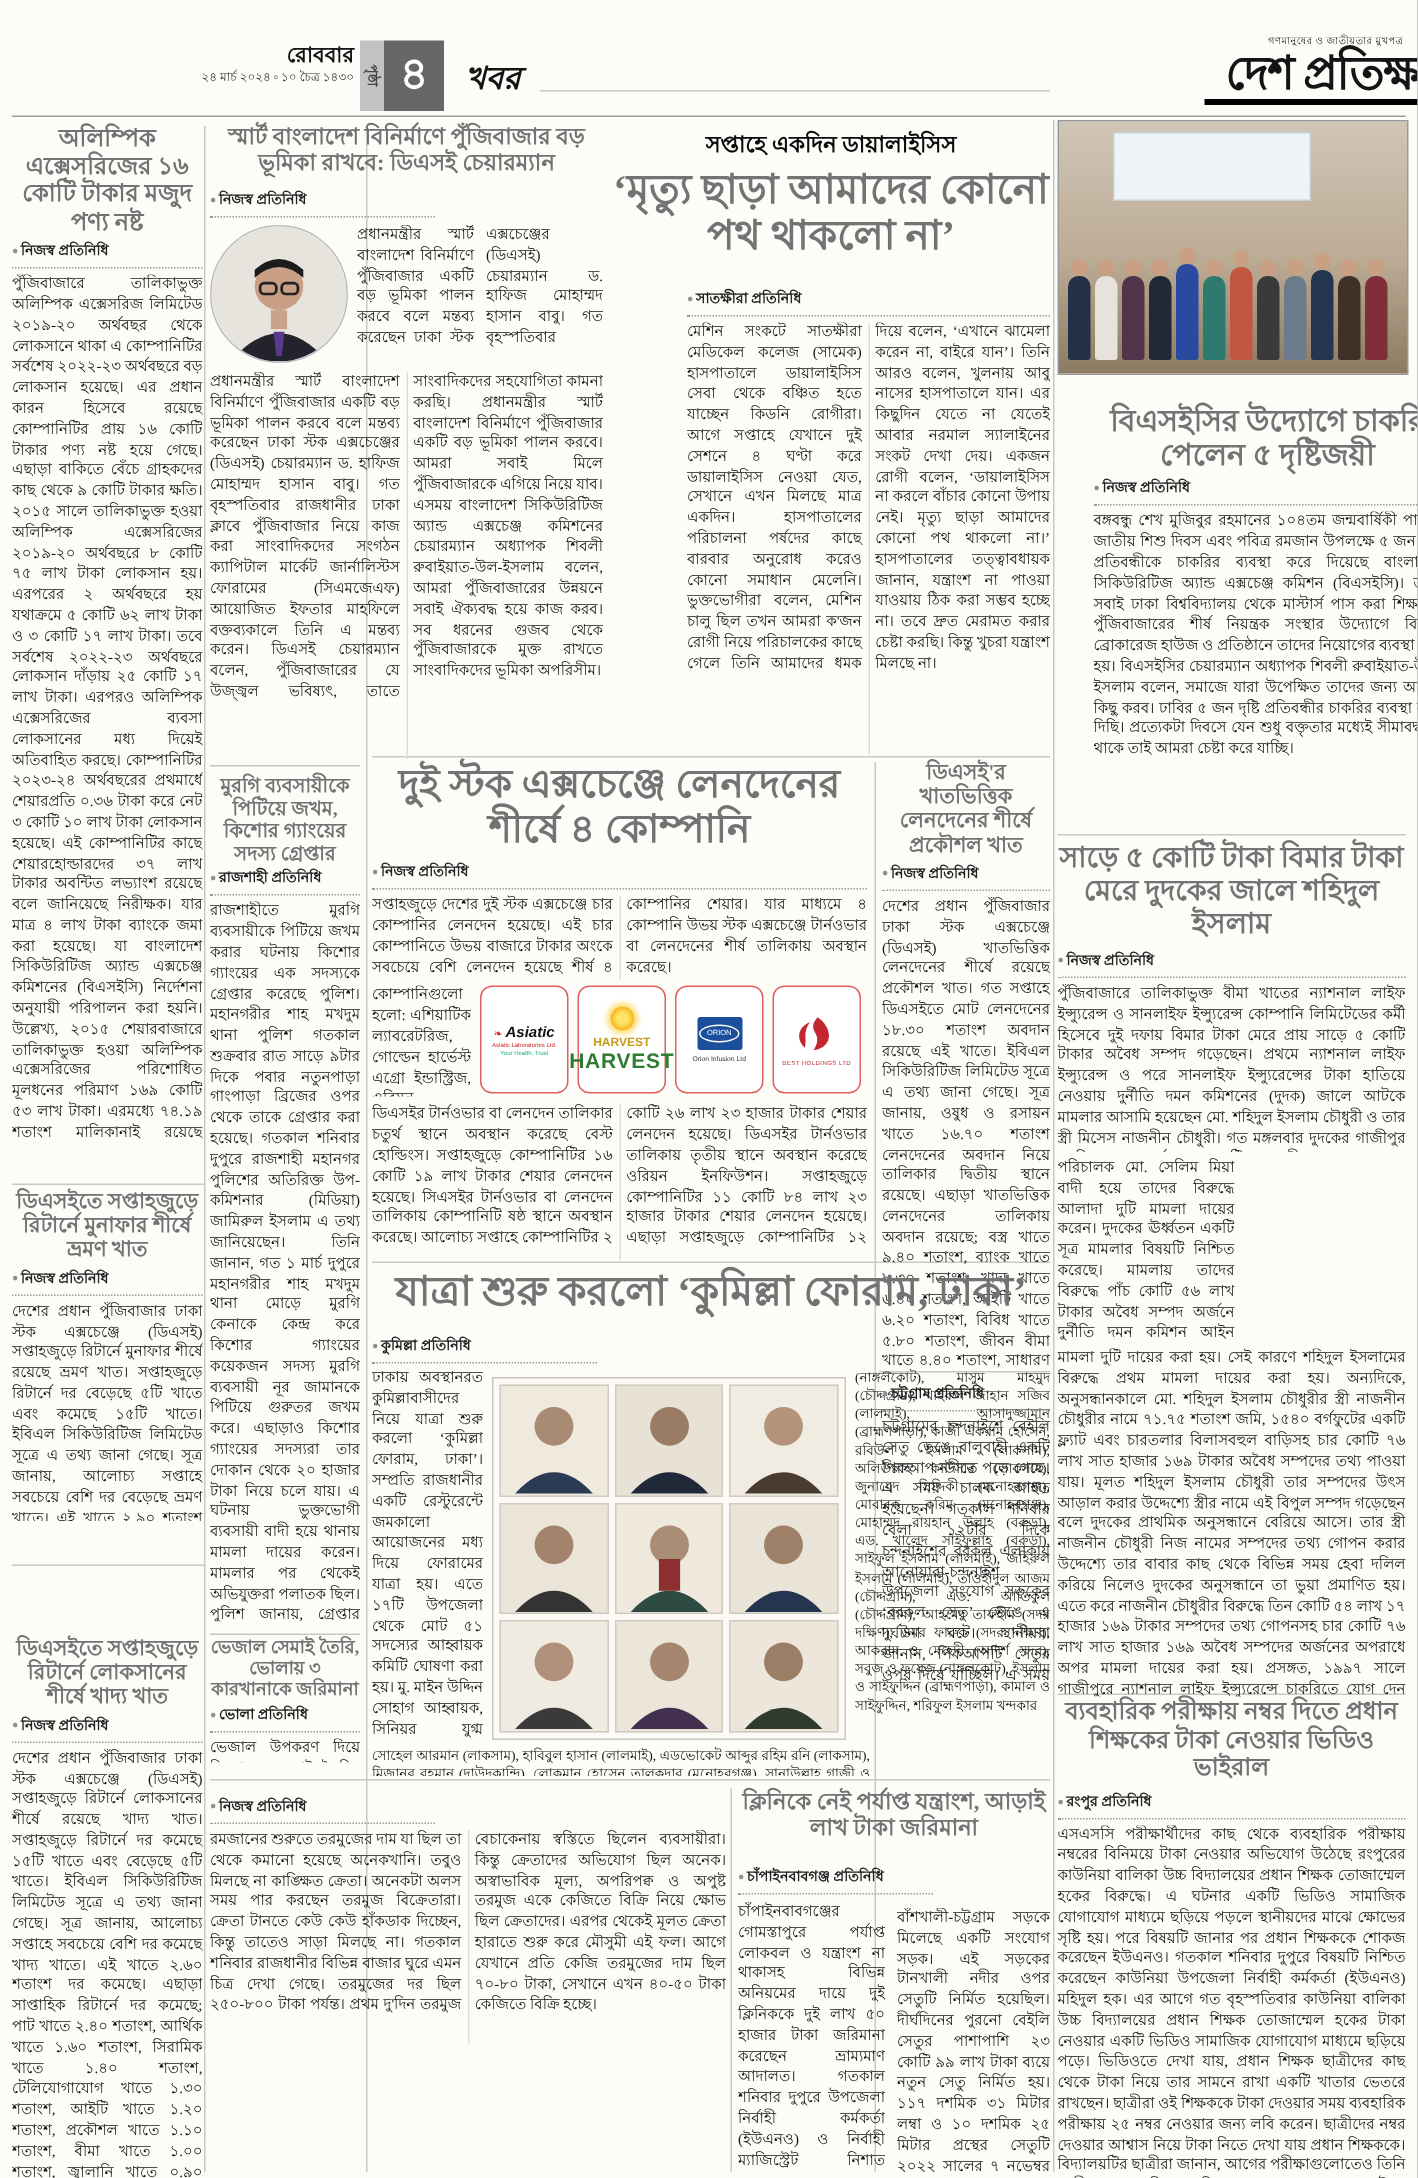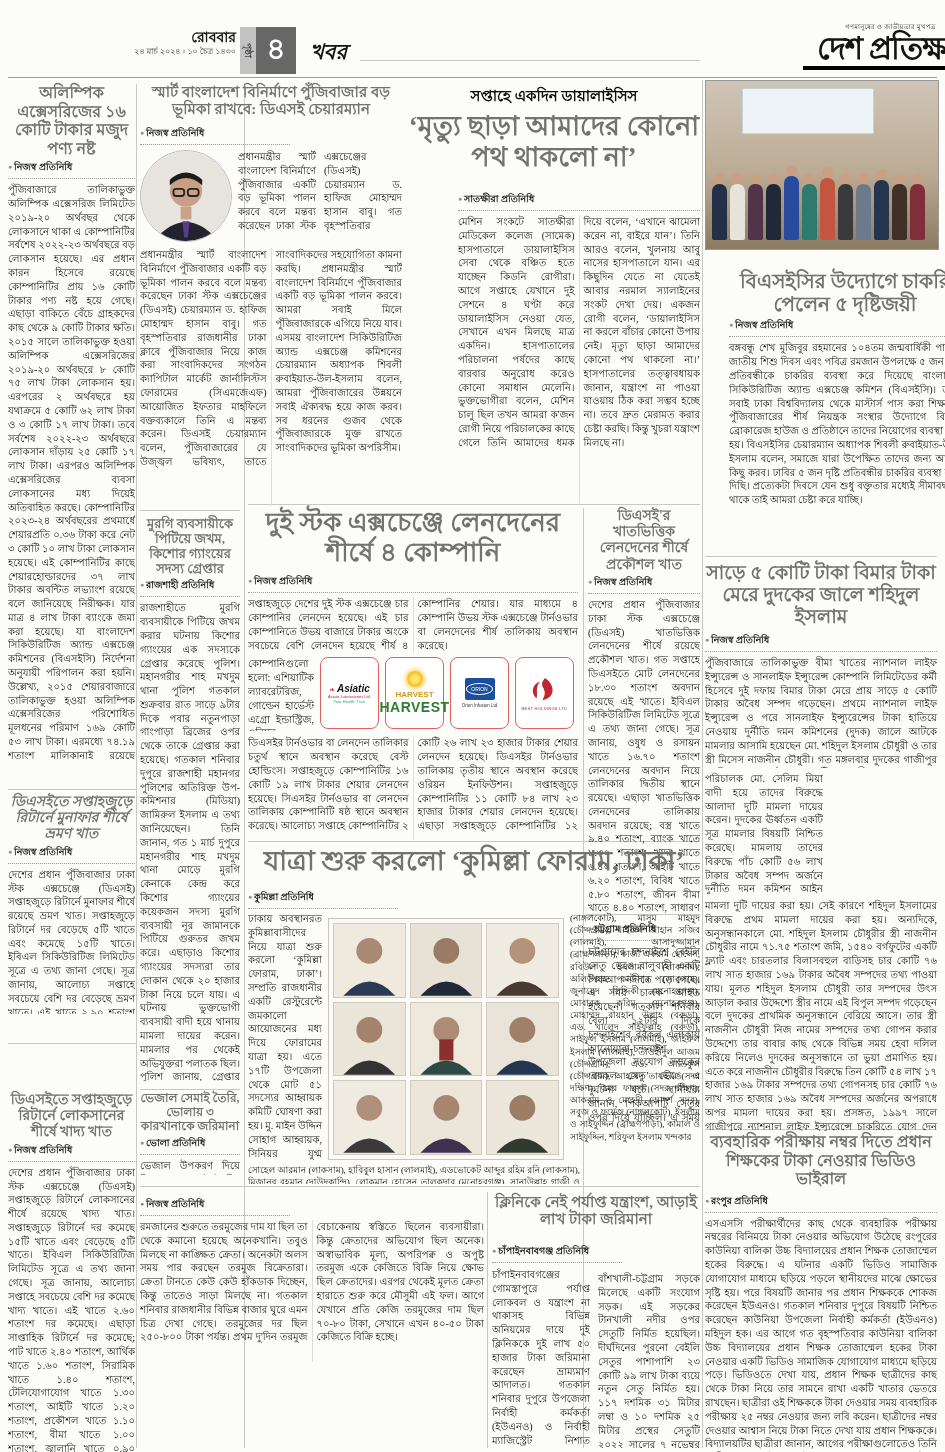--- a/index.html
+++ b/index.html
@@ -98,21 +98,21 @@
   <div class="abs hline" style="left:705px;top:1129px;width:232px;"></div>
   <div class="abs hline" style="left:140px;top:1186px;width:560px;"></div>
 
   <div class="abs" style="left:8px;top:84px;width:127px;height:702px;">
     <div class="hl" style="font-size:16px;">অলিম্পিক এক্সেসরিজের ১৬ কোটি টাকার মজুদ পণ্য নষ্ট</div>
     <div class="by">নিজস্ব প্রতিনিধি</div>
     <div class="bd" style="height:576px;">পুঁজিবাজারে তালিকাভুক্ত অলিম্পিক এক্সেসরিজ লিমিটেড ২০১৯-২০ অর্থবছর থেকে লোকসানে থাকা এ কোম্পানিটির সর্বশেষ ২০২২-২৩ অর্থবছরে বড় লোকসান হয়েছে। এর প্রধান কারন হিসেবে রয়েছে কোম্পানিটির প্রায় ১৬ কোটি টাকার পণ্য নষ্ট হয়ে গেছে। এছাড়া বাকিতে বেঁচে গ্রাহকদের কাছ থেকে ৯ কোটি টাকার ক্ষতি। ২০১৫ সালে তালিকাভুক্ত হওয়া অলিম্পিক এক্সেসরিজের ২০১৯-২০ অর্থবছরে ৮ কোটি ৭৫ লাখ টাকা লোকসান হয়। এরপরের ২ অর্থবছরে হয় যথাক্রমে ৫ কোটি ৬২ লাখ টাকা ও ৩ কোটি ১৭ লাখ টাকা। তবে সর্বশেষ ২০২২-২৩ অর্থবছরে লোকসান দাঁড়ায় ২৫ কোটি ১৭ লাখ টাকা। এরপরও অলিম্পিক এক্সেসরিজের ব্যবসা লোকসানের মধ্য দিয়েই অতিবাহিত করছে। কোম্পানিটির ২০২৩-২৪ অর্থবছরের প্রথমার্ধে শেয়ারপ্রতি ০.৩৬ টাকা করে নেট ৩ কোটি ১০ লাখ টাকা লোকসান হয়েছে। এই কোম্পানিটির কাছে শেয়ারহোল্ডারদের ৩৭ লাখ টাকার অবন্টিত লভ্যাংশ রয়েছে বলে জানিয়েছে নিরীক্ষক। যার মাত্র ৪ লাখ টাকা ব্যাংকে জমা করা হয়েছে। যা বাংলাদেশ সিকিউরিটিজ অ্যান্ড এক্সচেঞ্জ কমিশনের (বিএসইসি) নির্দেশনা অনুযায়ী পরিপালন করা হয়নি। উল্লেখ্য, ২০১৫ শেয়ারবাজারে তালিকাভুক্ত হওয়া অলিম্পিক এক্সেসরিজের পরিশোধিত মূলধনের পরিমাণ ১৬৯ কোটি ৫৩ লাখ টাকা। এরমধ্যে ৭৪.১৯ শতাংশ মালিকানাই রয়েছে শেয়ারবাজারের বিভিন্ন শ্রেণীর বিনিয়োগকারীদের হাতে। কোম্পানিটির বুধবার শেয়ার দর দাঁড়িয়েছে ১৬.৮০ টাকায়।</div>
   </div>
 
   <div class="abs" style="left:8px;top:794px;width:127px;height:246px;">
-    <div class="hl" style="font-size:14px;font-style:italic;">ডিএসইতে সপ্তাহজুড়ে রিটার্নে মুনাফার শীর্ষে ভ্রমণ খাত</div>
+    <div class="hl" style="font-size:14px;">ডিএসইতে সপ্তাহজুড়ে রিটার্নে মুনাফার শীর্ষে ভ্রমণ খাত</div>
     <div class="by">নিজস্ব প্রতিনিধি</div>
     <div class="bd" style="height:146px;">দেশের প্রধান পুঁজিবাজার ঢাকা স্টক এক্সচেঞ্জে (ডিএসই) সপ্তাহজুড়ে রিটার্নে মুনাফার শীর্ষে রয়েছে ভ্রমণ খাত। সপ্তাহজুড়ে রিটার্নে দর বেড়েছে ৫টি খাতে এবং কমেছে ১৫টি খাতে। ইবিএল সিকিউরিটিজ লিমিটেড সূত্রে এ তথ্য জানা গেছে। সূত্র জানায়, আলোচ্য সপ্তাহে সবচেয়ে বেশি দর বেড়েছে ভ্রমণ খাতে। এই খাতে ২.৯০ শতাংশ দর বেড়েছে। সাপ্তাহিক রিটার্নে সিরামিক খাতে ১.৯০ শতাংশ দর বেড়ে দ্বিতীয় স্থানে রয়েছে। এছাড়া আলোচ্য সময়ে সাপ্তাহিক রিটার্নে দর বেড়েছে; সিমেন্ট খাতে ১.৮০ শতাংশ, কাগজ খাতে দশমিক ২০ শতাংশ এবং ব্যাংক খাতে দশমিক ১০ শতাংশে।</div>
   </div>
 
   <div class="abs" style="left:8px;top:1048px;width:127px;height:402px;margin-top:44px;">
     <div class="hl" style="font-size:14px;">ডিএসইতে সপ্তাহজুড়ে রিটার্নে লোকসানের শীর্ষে খাদ্য খাত</div>
     <div class="by">নিজস্ব প্রতিনিধি</div>
     <div class="bd" style="height:300px;">দেশের প্রধান পুঁজিবাজার ঢাকা স্টক এক্সচেঞ্জে (ডিএসই) সপ্তাহজুড়ে রিটার্নে লোকসানের শীর্ষে রয়েছে খাদ্য খাত। সপ্তাহজুড়ে রিটার্নে দর কমেছে ১৫টি খাতে এবং বেড়েছে ৫টি খাতে। ইবিএল সিকিউরিটিজ লিমিটেড সূত্রে এ তথ্য জানা গেছে। সূত্র জানায়, আলোচ্য সপ্তাহে সবচেয়ে বেশি দর কমেছে খাদ্য খাতে। এই খাতে ২.৬০ শতাংশ দর কমেছে। এছাড়া সাপ্তাহিক রিটার্নে দর কমেছে; পাট খাতে ২.৪০ শতাংশ, আর্থিক খাতে ১.৬০ শতাংশ, সিরামিক খাতে ১.৪০ শতাংশ, টেলিযোগাযোগ খাতে ১.৩০ শতাংশ, আইটি খাতে ১.২০ শতাংশ, প্রকৌশল খাতে ১.১০ শতাংশ, বীমা খাতে ১.০০ শতাংশ, জ্বালানি খাতে ০.৯০ শতাংশ, ঔষধ ও রসায়ন খাতে ০.৮০ শতাংশ, বস্ত্র খাতে ০.৭০ শতাংশ, সেবা-আবাসন খাতে ০.৬০ শতাংশ, ট্যানারি খাতে ০.৫০ শতাংশ এবং পাট খাতে দশমিক ২০ শতাংশ লেনদেন হয়েছে।</div>
   </div>
 

